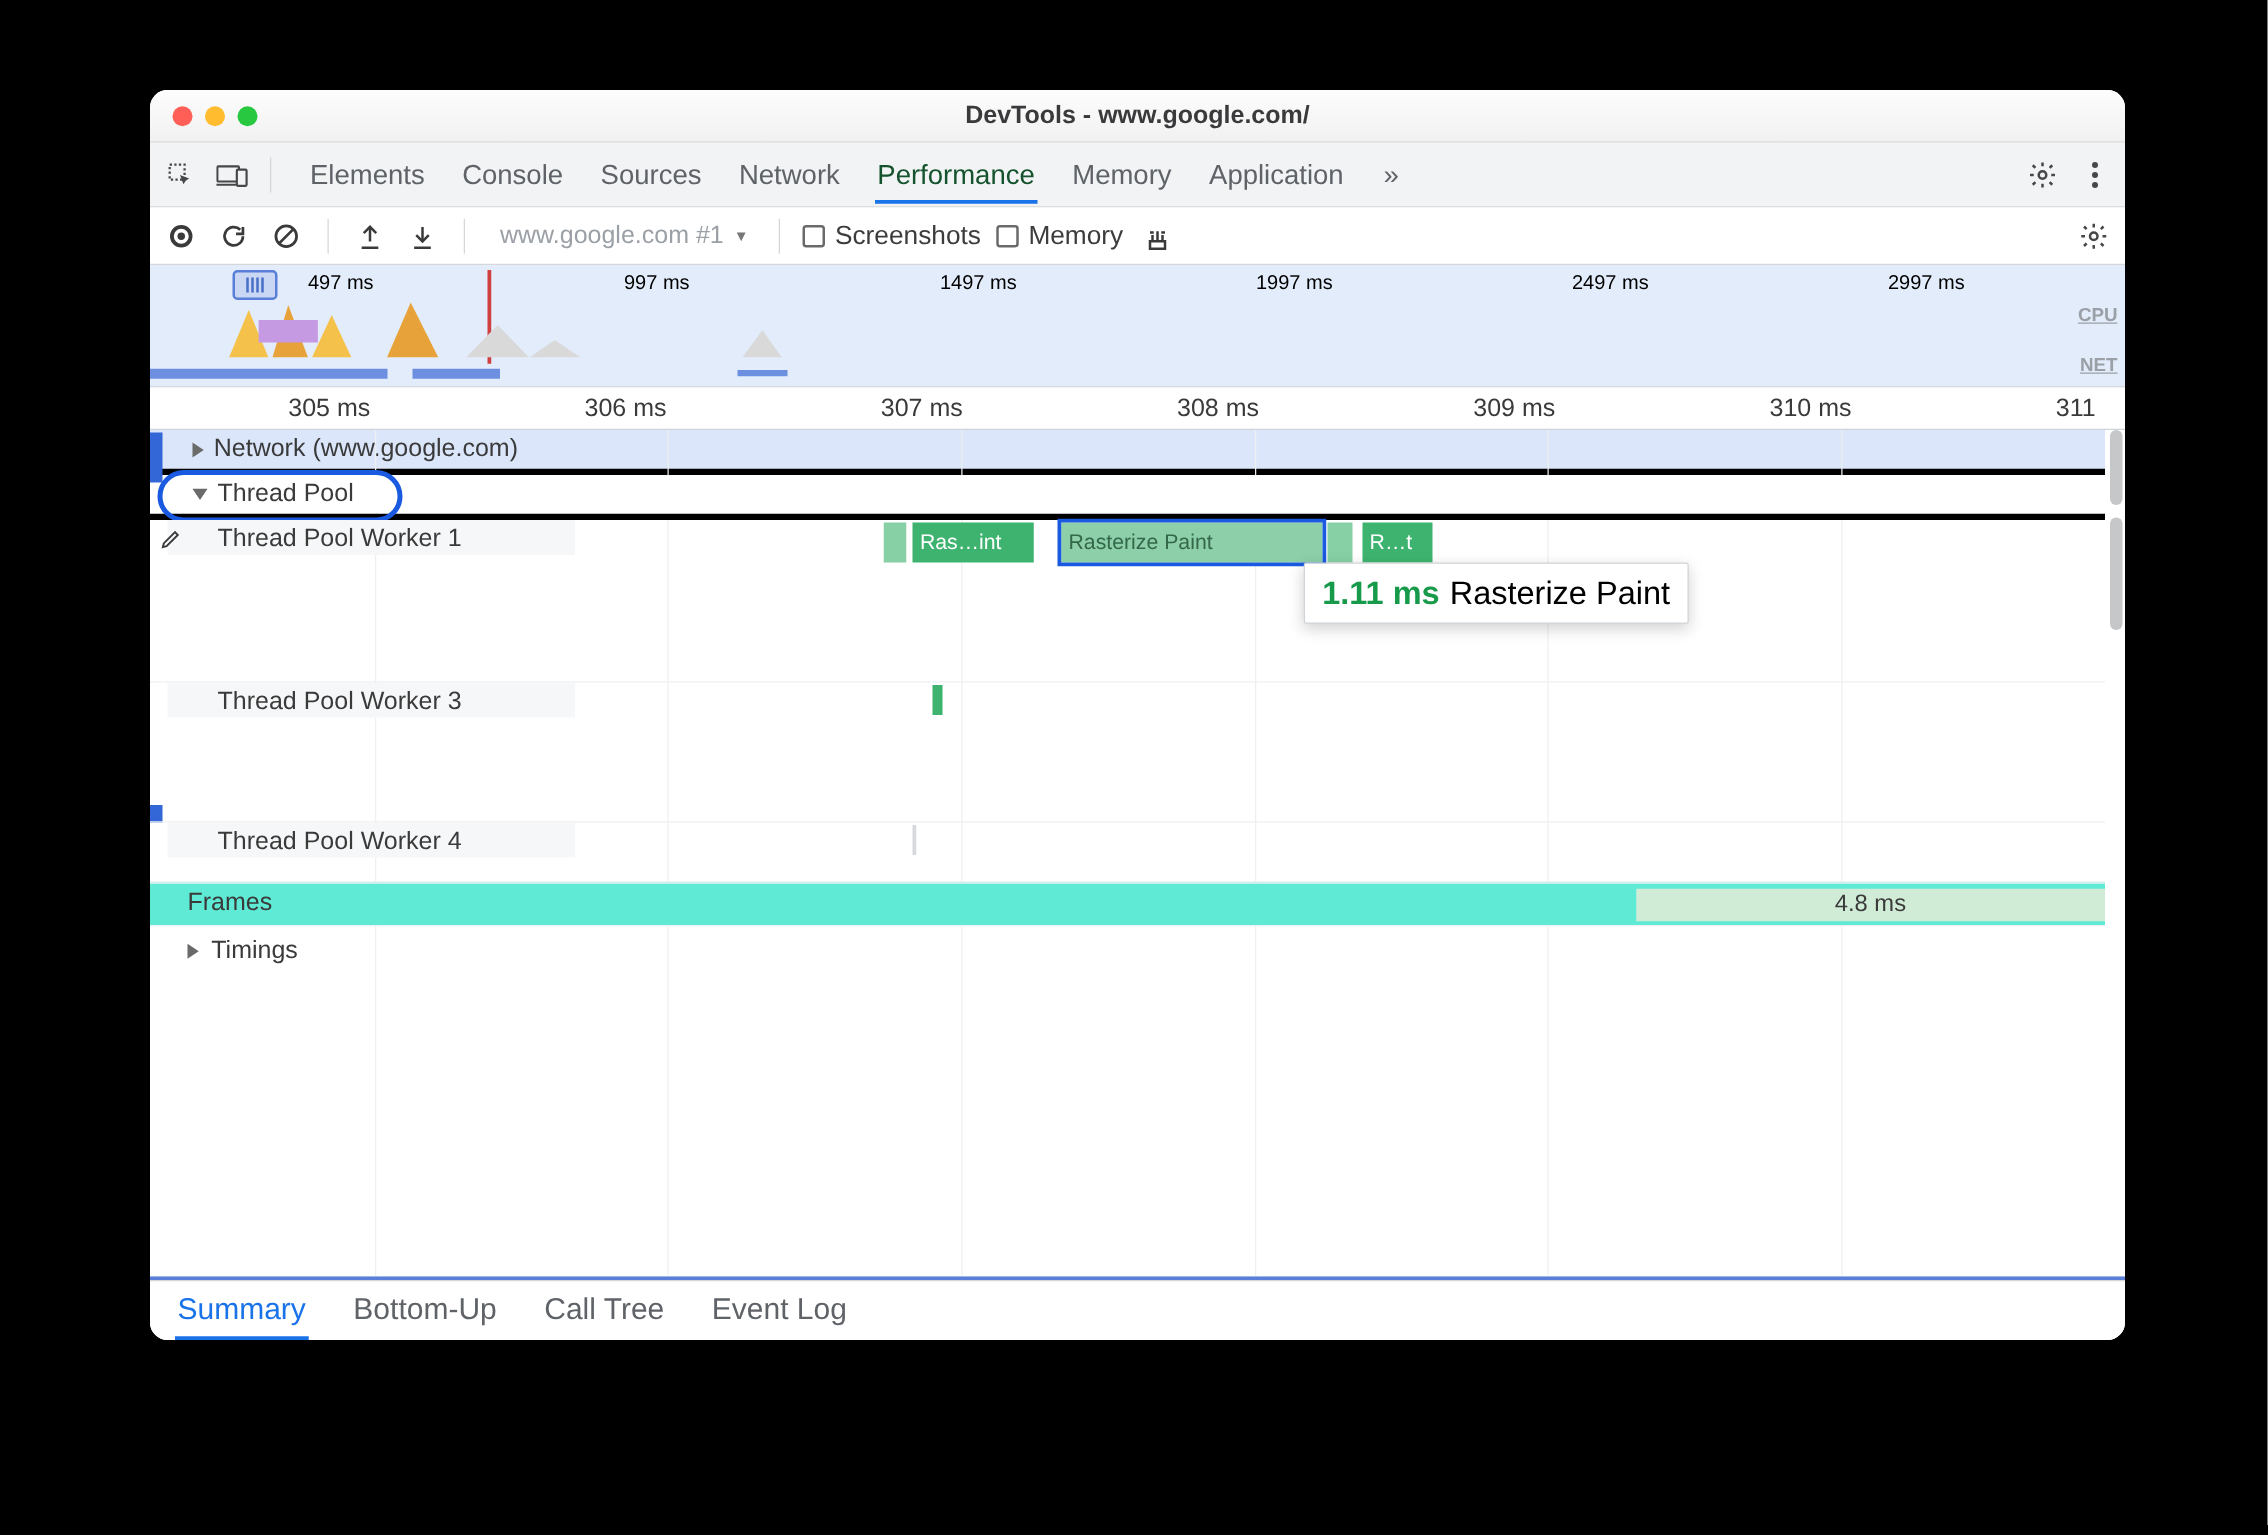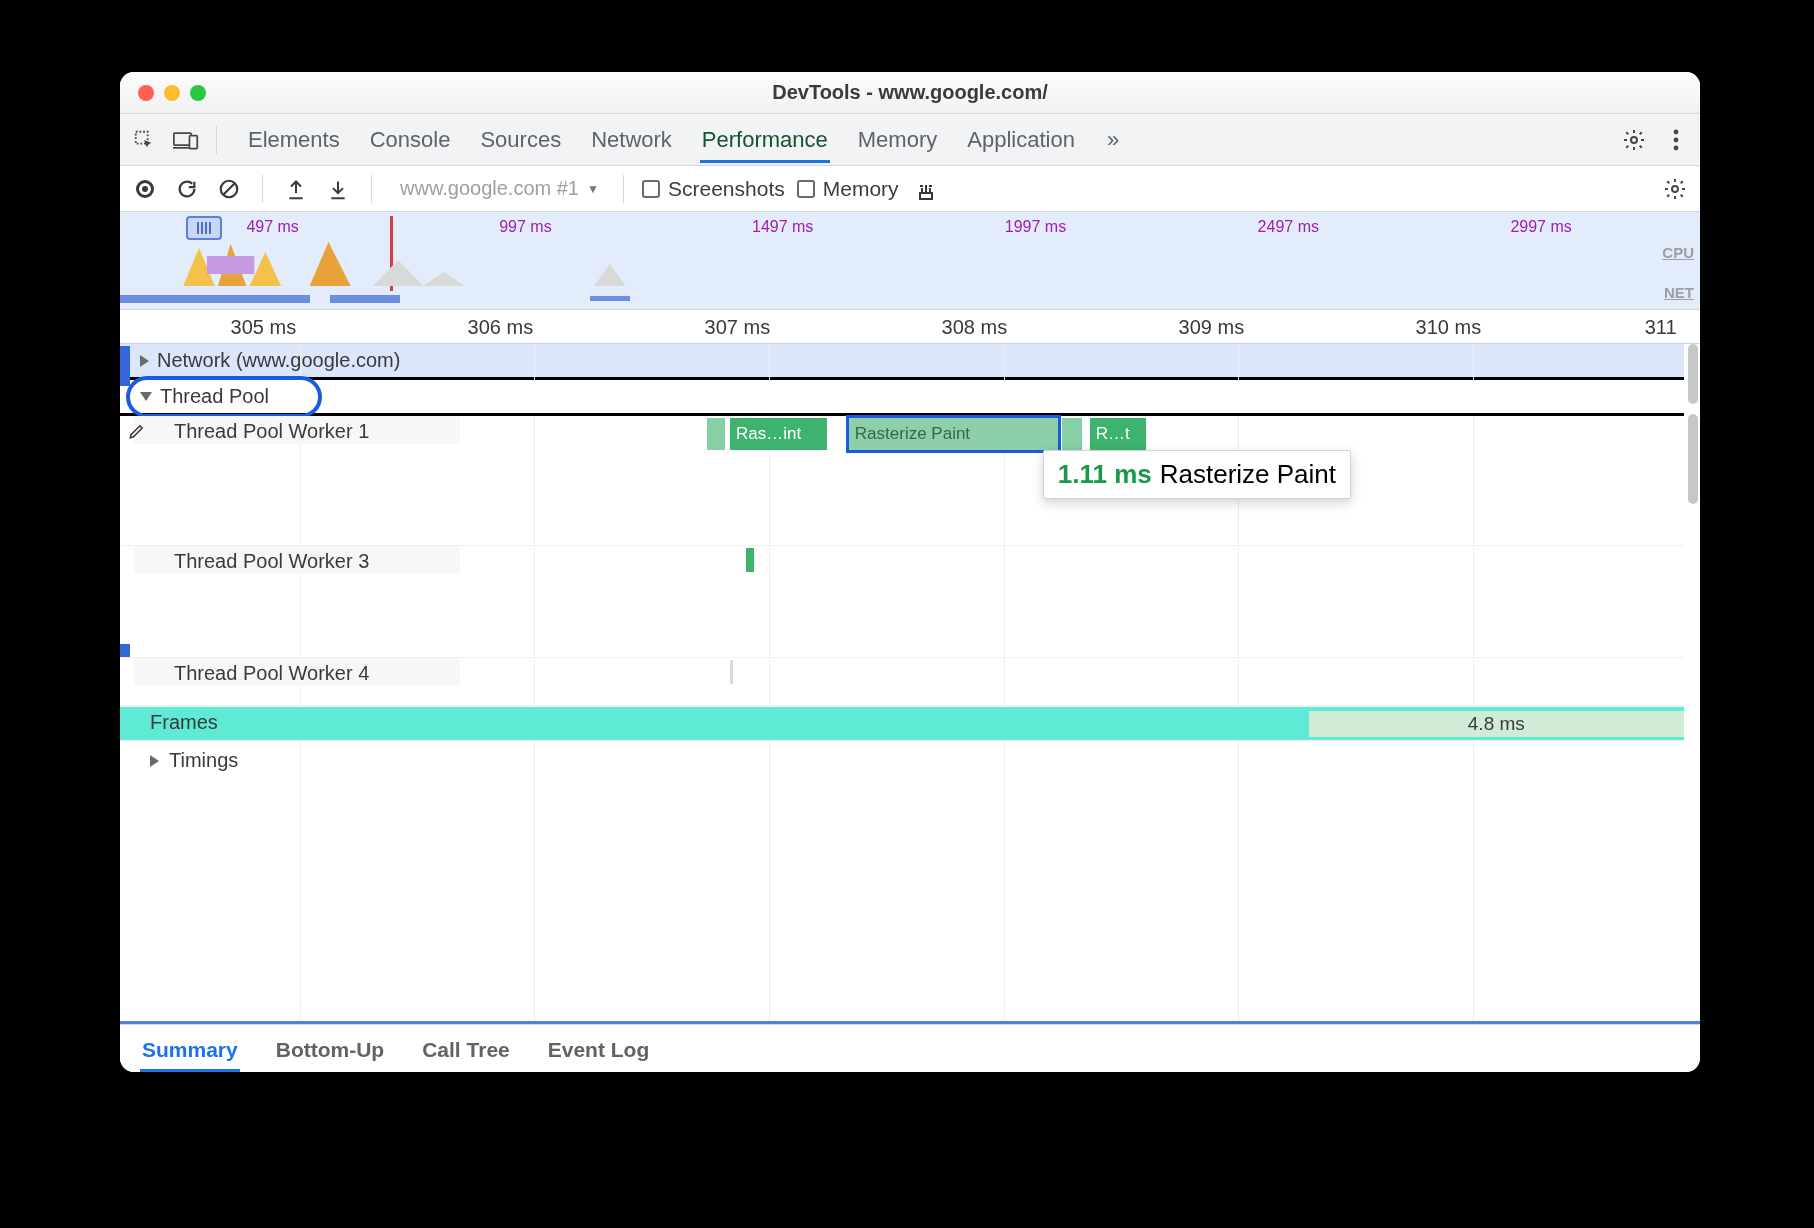--- a/index.html
+++ b/index.html
@@ -31,34 +31,34 @@
   .rec-dot::after{content:"";position:absolute;inset:3px;border-radius:50%;background:#3a3a3a;}
   .select-profile{ color:#9aa0a6; font-size:20px; padding:2px 26px 2px 10px; border:none; background:transparent; position:relative;}
   .select-wrap{position:relative;}
   .select-caret{position:absolute; right:6px; top:50%; transform:translateY(-50%); color:#777; font-size:12px;}
   .chk{ display:flex; align-items:center; gap:8px; font-size:21px; color:#3c3c3c; }
   .chk-box{ width:18px;height:18px;border:2px solid #6a6a6a;border-radius:3px;}
   .toolbar2 .spacer{flex:1;}
   
   .overview { height:98px; background:#e3ecfb; position:relative; border-bottom:1px solid #cfd4da; }
   .ov-ticks{position:absolute; top:6px; left:0; right:0; height:20px;}
-  .ov-tick{position:absolute; font-size:16px; color:#a21caf;}
+  .ov-tick{position:absolute; font-size:16px; color:#000000;}
   .ov-label-right{position:absolute; right:6px; font-size:15px; color:#9aa0a6; font-weight:600;text-decoration:underline;}
   .ov-handle{position:absolute; top:4px; width:36px; height:24px; background:#c9d7f4; border:2px solid #5a7fd8; border-radius:4px; display:flex;align-items:center;justify-content:center; gap:2px;}
   .ov-handle span{width:2px;height:12px;background:#4a6fc7;}
   .ov-cpu-shapes{position:absolute; left:0; right:0; top:26px; height:48px;}
   .ov-net-bar{position:absolute; bottom:6px; height:8px; background:#6c8fe0;}
   .ov-red-marker{position:absolute; top:4px; bottom:18px; width:3px; background:#d14040;}
   
   .ruler{ height:34px; background:#fff; border-bottom:1px solid #cfd4da; position:relative;}
   .ruler-tick{position:absolute; top:6px; font-size:20px; color:#3a3a3a;}
   
   .body-wrap{ flex:1; position:relative; overflow:hidden; background:#fff;}
   .body-scroll{position:absolute; inset:0 16px 0 0;}
-  .section-header{ height:36px; background:#fff; border-bottom:3px solid #000000; display:flex; align-items:center; padding-left:20px; font-size:20px; color:#3a3a3a; gap:8px;}
+  .section-header{ height:36px; background:#fff; border-bottom:5px solid #000000; display:flex; align-items:center; padding-left:34px; font-size:20px; color:#3a3a3a; gap:8px;}
   .section-header.network{ background:#dbe6fa;}
   .tri{ display:inline-block; width:0;height:0; border-left:6px solid transparent;border-right:6px solid transparent;border-top:9px solid #6a6a6a;}
   .tri.right{ border-top:6px solid transparent;border-bottom:6px solid transparent;border-left:9px solid #6a6a6a; border-right:none;}
   .highlight-ring{ position:absolute; border:4px solid #1a5ae0; border-radius:22px;}
   .track{ position:relative; height:112px; border-bottom:1px solid #eef0f2;}
   .track.short{height:48px;}
   .track-label{ position:absolute; left:54px; top:4px; font-size:20px; color:#3a3a3a;}
   .track-labelbg{position:absolute; left:14px; top:0; width:326px; height:28px; background:#f6f7f8;}
   .edit-icon{position:absolute; left:8px; top:6px; color:#4a4a4a;}
   .bar{position:absolute; top:2px; height:24px; background:#3eb36f; color:#fff; font-size:17px; display:flex; align-items:center; padding:16px 6px; overflow:hidden; white-space:nowrap;}
@@ -69,21 +69,21 @@
   .tooltip .dur{ color:#179b4b; font-weight:600; margin-right:8px;}
   .frames-row{ height:34px; background:#5eead4; position:relative; border-top:1px solid #eef0f2;}
   .frames-label{position:absolute; left:30px; top:4px; font-size:20px; color:#3a3a3a;}
   .frames-bar{position:absolute; top:4px; height:26px; background:#d0ecd6; color:#3a3a3a; font-size:19px; display:flex; align-items:center; justify-content:center;}
   .timings-row{height:40px; display:flex; align-items:center; padding-left:30px; gap:10px; font-size:20px; color:#3a3a3a; border-top:1px solid #eef0f2;}
   
   .blue-gutter{position:absolute; left:0; width:10px; background:#3366d6;}
   
   .bottom-border{height:3px; background:#5a7fd8;}
   .bottom-tabs{ height:48px; background:#fff; border-top:1px solid #d5d7d9; display:flex; align-items:flex-end; gap:34px; padding:0 20px 0 20px;}
-  .btab{ font-size:21px; color:#5f6368; padding:10px 2px; cursor:pointer;font-weight:bold;}
+  .btab{ font-size:24px; color:#5f6368; padding:10px 2px; cursor:pointer;}
   .btab.active{ color:#1a73e8; border-bottom:3px solid #1a73e8; padding-bottom:7px;}
   
   .vscroll{position:absolute; right:2px; top:0; width:12px; bottom:0;}
   .vthumb{position:absolute; right:0; width:10px; background:#c5c7c9; border-radius:5px;}
   
   .gridlines{position:absolute; inset:0; pointer-events:none;}
   .gline{position:absolute; top:0; bottom:0; width:1px; background:#edeff1;}
   svg{display:block;}
 </style>
 </head>

